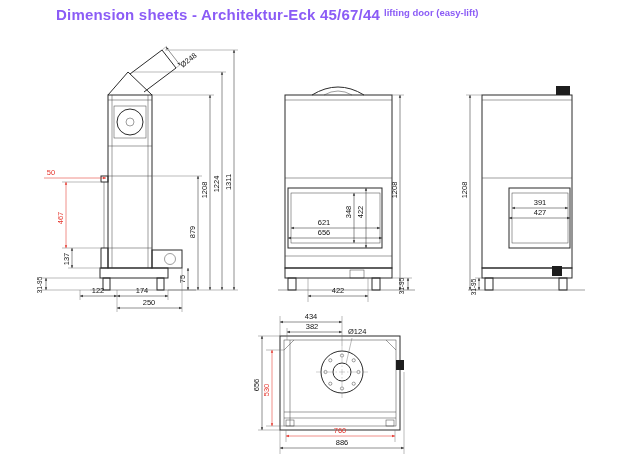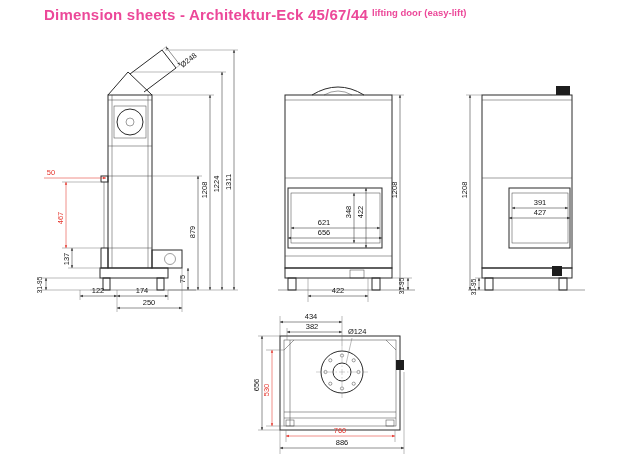--- a/index.html
+++ b/index.html
@@ -1,20 +1,20 @@
 <!DOCTYPE html>
 <html style="--ink: #111111; --accent_red: #e5332a;"><head>
 <meta charset="utf-8">
 <style>
   html,body{margin:0;padding:0}
   body{
     width:624px;height:460px;background:#ffffff;position:relative;overflow:hidden;
     font-family:"Liberation Sans", sans-serif;
   }
-  .title{position:absolute;left:44px;top:6px;color:#ec4899;white-space:nowrap}
+  .title{position:absolute;left:56px;top:6px;color:#8b5cf6;white-space:nowrap}
   .title-main{font-size:15px;font-weight:bold;letter-spacing:0.2px}
   .title-suffix{font-size:9.5px;font-weight:bold;vertical-align:4px;margin-left:4px}
   svg.sheet{position:absolute;left:0;top:0}
   .o{fill:none;stroke:#2b2b2b;stroke-width:1}
   .t{fill:none;stroke:#3d3d3d;stroke-width:0.5}
   .x{fill:none;stroke:#6a6a6a;stroke-width:0.45}
   .cl{fill:none;stroke:#8a8a8a;stroke-width:0.4;stroke-dasharray:6 2 1.5 2}
   .d{fill:none;stroke:#333;stroke-width:0.55;marker-start:url(#mB);marker-end:url(#mB)}
   .dr{fill:none;stroke:var(--accent_red,#e5332a);stroke-width:0.55;marker-start:url(#mR);marker-end:url(#mR)}
   .fillk{fill:#1d1d1d;stroke:none}

